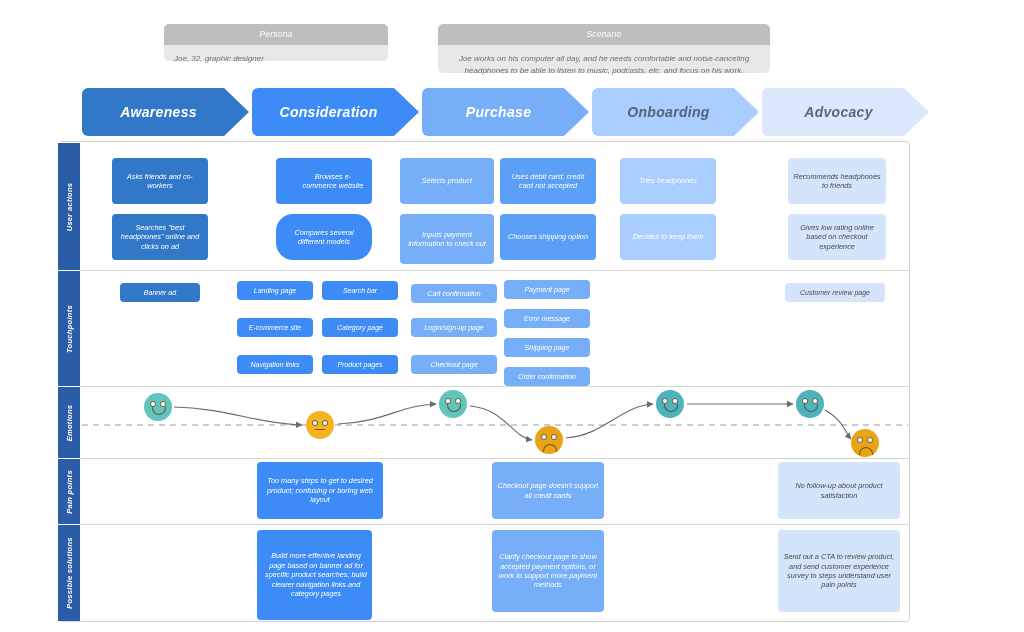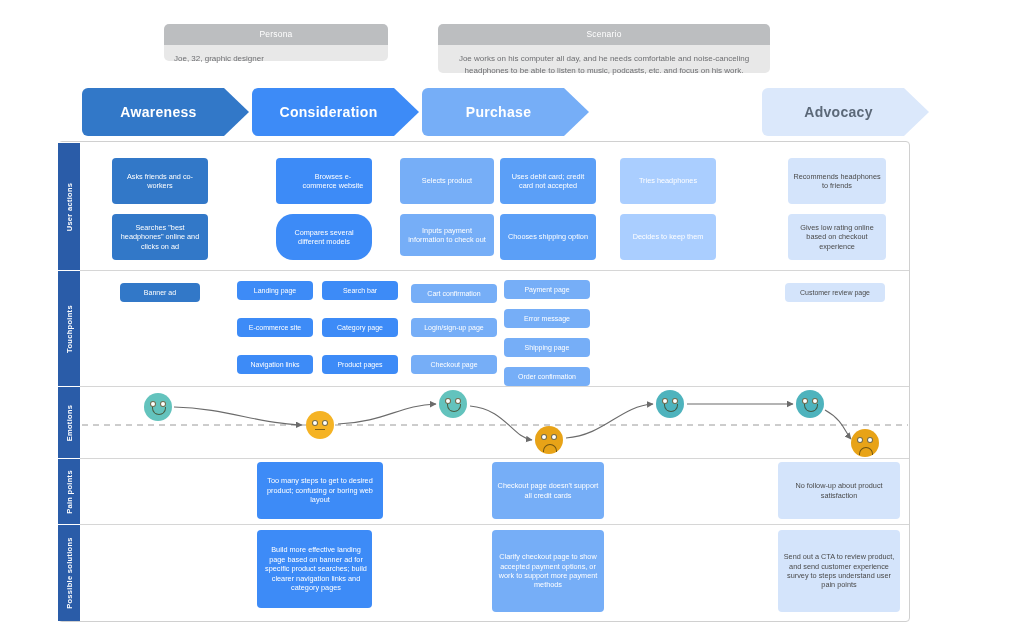--- a/index.html
+++ b/index.html
@@ -2,21 +2,21 @@
 <html><head>
 <meta charset="utf-8">
 <style>
   html, body {
     margin: 0; padding: 0;
     width: 1024px; height: 632px;
     background: #ffffff;
     font-family: "Liberation Sans", sans-serif;
     overflow: hidden;
   }
-  #stage { position: relative; width: 1024px; height: 632px; }
+  #stage { position: relative; width: 1024px; height: 632px; font-style: italic; }
 
   
   .info-card { position: absolute; }
   .info-head {
     background: #bcbec0;
     color: #ffffff;
     font-size: 8.5px;
     text-align: center;
     padding: 5px 0 6px 0;
     border-radius: 5px 5px 0 0;
@@ -123,20 +123,25 @@
     <div class="chev" style="left:252px; width:167px; background:#3d8bf7;
                 clip-path: polygon(0 0, 142px 0, 167px 24px, 142px 48px, 0 48px, 0 0);
                 border-radius:6px 0 0 6px;">
       <span class="txt-white">Consideration</span>
     </div>
     <div class="chev" style="left:422px; width:167px; background:#76aef7;
                 clip-path: polygon(0 0, 142px 0, 167px 24px, 142px 48px, 0 48px, 0 0);
                 border-radius:6px 0 0 6px;">
       <span class="txt-white">Purchase</span>
     </div>
+    <div class="chev" style="left:592px; width:167px; background:#aaceff;
+                clip-path: polygon(0 0, 142px 0, 167px 24px, 142px 48px, 0 48px, 0 0);
+                border-radius:6px 0 0 6px;">
+      <span style="color:#55637a">Onboarding</span>
+    </div>
     <div class="chev" style="left:762px; width:167px; background:#dbe8fb;
                 clip-path: polygon(0 0, 142px 0, 167px 24px, 142px 48px, 0 48px, 0 0);
                 border-radius:6px 0 0 6px;">
       <span style="color:#5b6878">Advocacy</span>
     </div>
   </div>
 
   <div id="frame"></div>
 
   <div class="rail" style="top:142px; height:128px;">
@@ -160,21 +165,21 @@
   <div class="row-sep" style="top:458px;"></div>
   <div class="row-sep" style="top:524px;"></div>
 
   <div class="box sm txt-white" style="left:112px; top:158px; width:96px; height:46px; background:#3278c8;">Asks friends and co-workers</div>
   <div class="box sm txt-white" style="left:112px; top:214px; width:96px; height:46px; background:#3278c8;">Searches "best headphones" online and clicks on ad</div>
 
   <div class="box sm txt-white" style="left:276px; top:158px; width:96px; height:46px; background:#3d8bf7;padding-left:23px;">Browses e-commerce website</div>
   <div class="box sm txt-white" style="left:276px; top:214px; width:96px; height:46px; background:#3d8bf7;border-radius:17px;">Compares several different models</div>
 
   <div class="box sm txt-white" style="left:400px; top:158px; width:94px; height:46px; background:#76aef7;">Selects product</div>
-  <div class="box sm txt-white" style="left:400px; top:214px; width:94px; height:42px; background:#76aef7;">Inputs payment information to check out</div>
+  <div class="box sm txt-white" style="left:400px; top:214px; width:94px; height:50px; background:#76aef7;">Inputs payment information to check out</div>
 
   <div class="box sm txt-white" style="left:500px; top:158px; width:96px; height:46px; background:#5b9ff7;text-align:center;">Uses debit card; credit card not accepted</div>
   <div class="box sm txt-white" style="left:500px; top:214px; width:96px; height:46px; background:#5b9ff7;">Chooses shipping option</div>
 
   <div class="box sm txt-white" style="left:620px; top:158px; width:96px; height:46px; background:#aaceff;">Tries headphones</div>
   <div class="box sm txt-white" style="left:620px; top:214px; width:96px; height:46px; background:#aaceff;">Decides to keep them</div>
 
   <div class="box sm txt-dark" style="left:788px; top:158px; width:98px; height:46px; background:#d4e4fb;">Recommends headphones to friends</div>
   <div class="box sm txt-dark" style="left:788px; top:214px; width:98px; height:46px; background:#d4e4fb;">Gives low rating online based on checkout experience</div>
 
@@ -267,17 +272,17 @@
     <div class="eye" style="left:6px; top:8px;"></div>
     <div class="eye" style="left:16px; top:8px;"></div>
     <div class="mouth" style="left:8px; top:18px; width:12px; height:7px; border:1.3px solid rgba(60,50,15,.7);
                 border-bottom:none; border-radius:12px 12px 0 0;"></div>
   </div>
 
   <div class="box sm txt-white" style="left:257px; top:462px; width:126px; height:57px; background:#3d8bf7;text-align:center;">Too many steps to get to desired product; confusing or boring web layout</div>
   <div class="box sm txt-white" style="left:492px; top:462px; width:112px; height:57px; background:#76aef7;">Checkout page doesn't support all credit cards</div>
   <div class="box sm txt-dark" style="left:778px; top:462px; width:122px; height:57px; background:#d4e4fb;">No follow-up about product satisfaction</div>
 
-  <div class="box sm txt-white" style="left:257px; top:530px; width:115px; height:78px; background:#3d8bf7;padding-left:8px;">Build more effective landing page based on banner ad for specific product searches; build clearer navigation links and category pages</div>
+  <div class="box sm txt-white" style="left:257px; top:530px; width:115px; height:90px; background:#3d8bf7;padding-left:8px;">Build more effective landing page based on banner ad for specific product searches; build clearer navigation links and category pages</div>
   <div class="box sm txt-white" style="left:492px; top:530px; width:112px; height:82px; background:#76aef7;">Clarify checkout page to show accepted payment options, or work to support more payment methods</div>
   <div class="box sm txt-dark" style="left:778px; top:530px; width:122px; height:82px; background:#d4e4fb;">Send out a CTA to review product, and send customer experience survey to steps understand user pain points</div>
 
 </div>
 
 </body></html>

